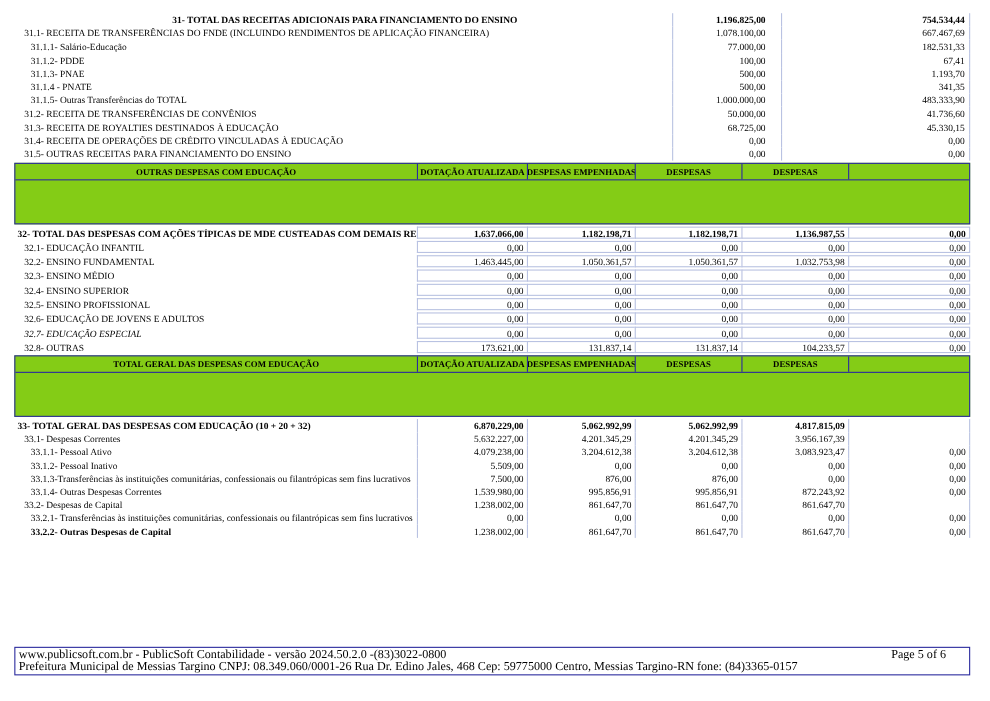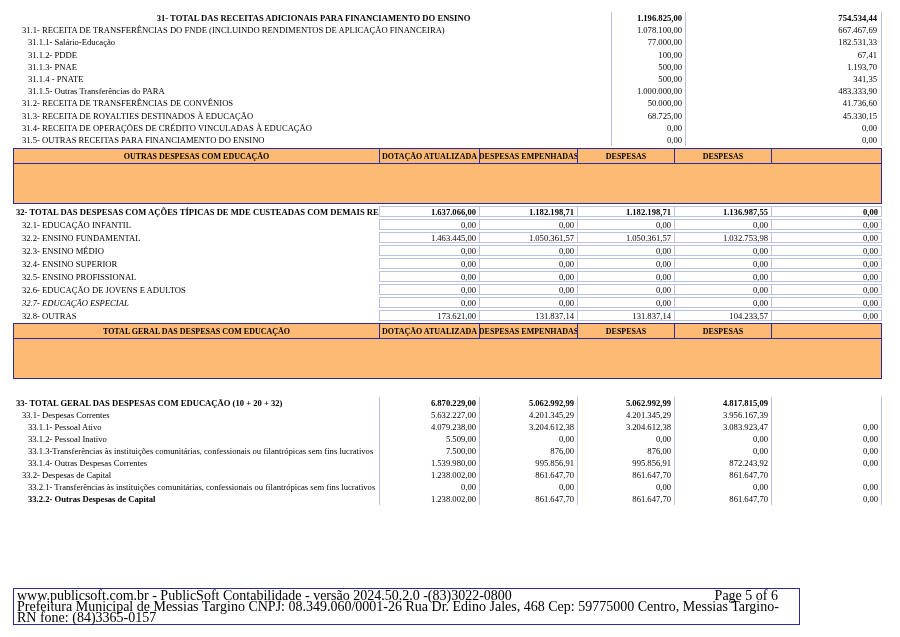--- a/index.html
+++ b/index.html
@@ -8,52 +8,52 @@
     width:900px;height:637px;background:#ffffff;color:#000;
     font-family:"Liberation Serif", serif;
     position:relative;overflow:hidden;
   }
   .page{position:absolute;left:13px;top:12px;width:869px;}
   .bold{font-weight:bold;}
 
   
   .sec-top .trow{display:flex;align-items:center;height:12.2px;font-size:8.6px;}
   .trow .lbl{width:598px;white-space:nowrap;overflow:hidden;box-sizing:border-box;}
-  .trow .va{width:75px;height:100%;border-left:1px solid var(--minor);border-right:1px solid var(--minor);
-    display:flex;align-items:center;justify-content:flex-end;padding-right:3px;box-sizing:border-box;}
+  .trow .va{width:100px;height:100%;border-left:1px solid var(--minor);border-right:1px solid var(--minor);
+    display:flex;align-items:center;justify-content:flex-end;padding-right:14px;box-sizing:border-box;}
   .trow .vb{flex:1;height:100%;border-right:1px solid var(--minor);
     display:flex;align-items:center;justify-content:flex-end;padding-right:4px;box-sizing:border-box;}
 
   
-  .hdrbox{border:1px solid var(--major);margin-top:2px;background:#fdba74;}
+  .hdrbox{border:1px solid var(--major);margin-top:2px;background:#84cc16;}
   .hdr-cells{display:flex;height:14px;font-weight:bold;font-size:8px;border-bottom:1px solid var(--major);}
   .hdr-cells>div{display:flex;align-items:center;justify-content:center;border-right:1px solid var(--major);
     box-sizing:border-box;text-align:center;white-space:nowrap;overflow:hidden;}
   .hdr-cells>div:last-child{border-right:none;}
   .hd{width:366px;}
   .h1{width:100px;}.h2{width:98px;}.h3{width:97px;}.h4{width:97px;}.h5{flex:1;margin-top:21px;}
   .hdr-space{height:39px;}
 
   
   .sec-body .brow{display:flex;align-items:stretch;font-size:8.6px;}
   .brow .lbl{width:366px;display:flex;align-items:center;white-space:nowrap;overflow:hidden;box-sizing:border-box;}
   .brow .cell{display:flex;align-items:center;justify-content:flex-end;padding-right:3px;box-sizing:border-box;}
   .b1{width:100px;}.b2{width:98px;}.b3{width:97px;}.b4{width:97px;}.b5{flex:1;}
   .sec32{margin-top:2px;}
   .sec32 .brow{height:11px;margin-bottom:2px;}
   .sec32 .cell{border:1px solid var(--minor);border-right:none;}
   .sec32 .cell.b5{border-right:1px solid var(--minor);}
-  .sec33{margin-top:18px;}
+  .sec33{margin-top:2px;}
   .sec33 .brow{height:12px;}
   .sec33 .cell{border-left:1px solid var(--minor);}
   .sec33 .cell.b5{border-right:1px solid var(--minor);}
 
   
-  .footer{position:absolute;left:0;top:576px;width:787px;border:1px solid var(--major);
-    font-size:14px;line-height:11px;padding:1px 3px;box-sizing:border-box;background:#fff;}
+  .footer{position:absolute;left:0;top:576px;width:869px;border:1px solid var(--major);
+    font-size:11px;line-height:11px;padding:1px 3px;box-sizing:border-box;background:#fff;}
   .f1{display:flex;justify-content:space-between;align-items:center;}
   .f1 .pageno{margin-right:18px;}
 </style>
 </head>
 <body>
 
 <div class="page">
 
   <div class="sec-top">
 
@@ -81,21 +81,21 @@
         <div class="lbl" style="padding-left: 15px;">31.1.3- PNAE</div>
         <div class="va">500,00</div>
         <div class="vb">1.193,70</div>
       </div>
       <div class="trow">
         <div class="lbl" style="padding-left: 15px;">31.1.4 - PNATE</div>
         <div class="va">500,00</div>
         <div class="vb">341,35</div>
       </div>
       <div class="trow">
-        <div class="lbl" style="padding-left: 15px;">31.1.5- Outras Transferências do PARA</div>
+        <div class="lbl" style="padding-left: 15px;">31.1.5- Outras Transferências do TOTAL</div>
         <div class="va">1.000.000,00</div>
         <div class="vb">483.333,90</div>
       </div>
       <div class="trow">
         <div class="lbl" style="padding-left: 9px;">31.2- RECEITA DE TRANSFERÊNCIAS DE CONVÊNIOS</div>
         <div class="va">50.000,00</div>
         <div class="vb">41.736,60</div>
       </div>
       <div class="trow">
         <div class="lbl" style="padding-left: 9px;">31.3- RECEITA DE ROYALTIES DESTINADOS À EDUCAÇÃO</div>

